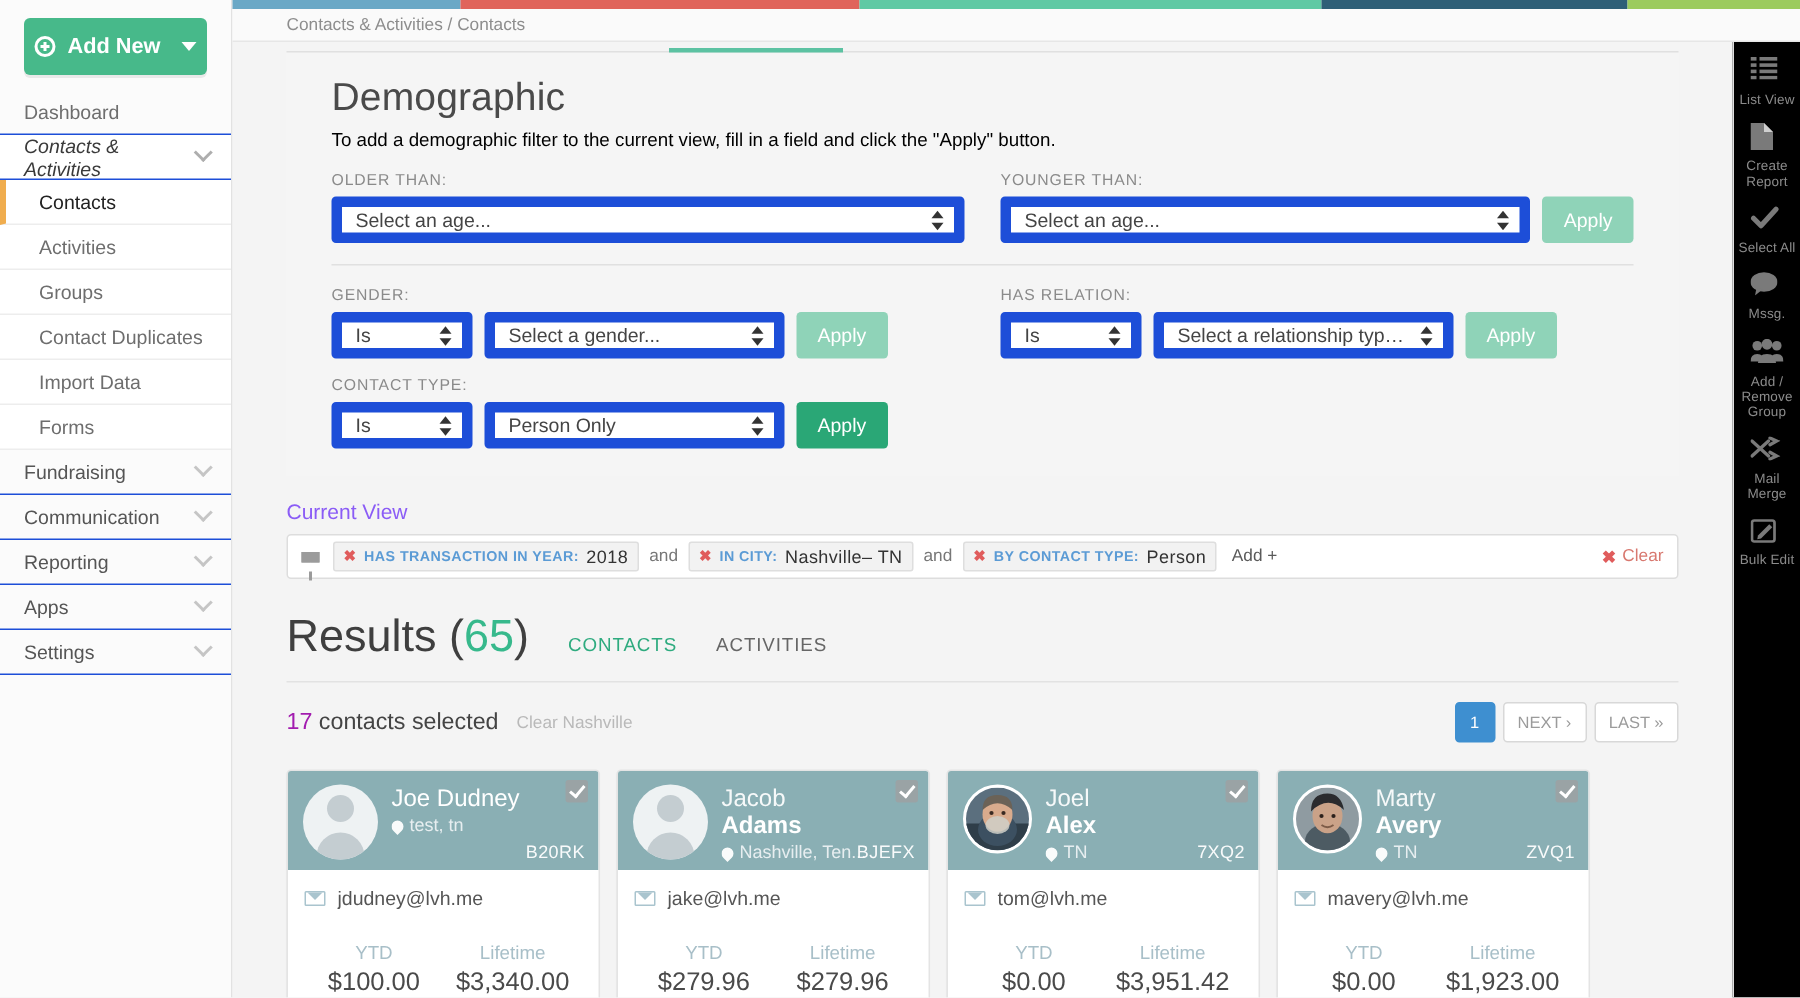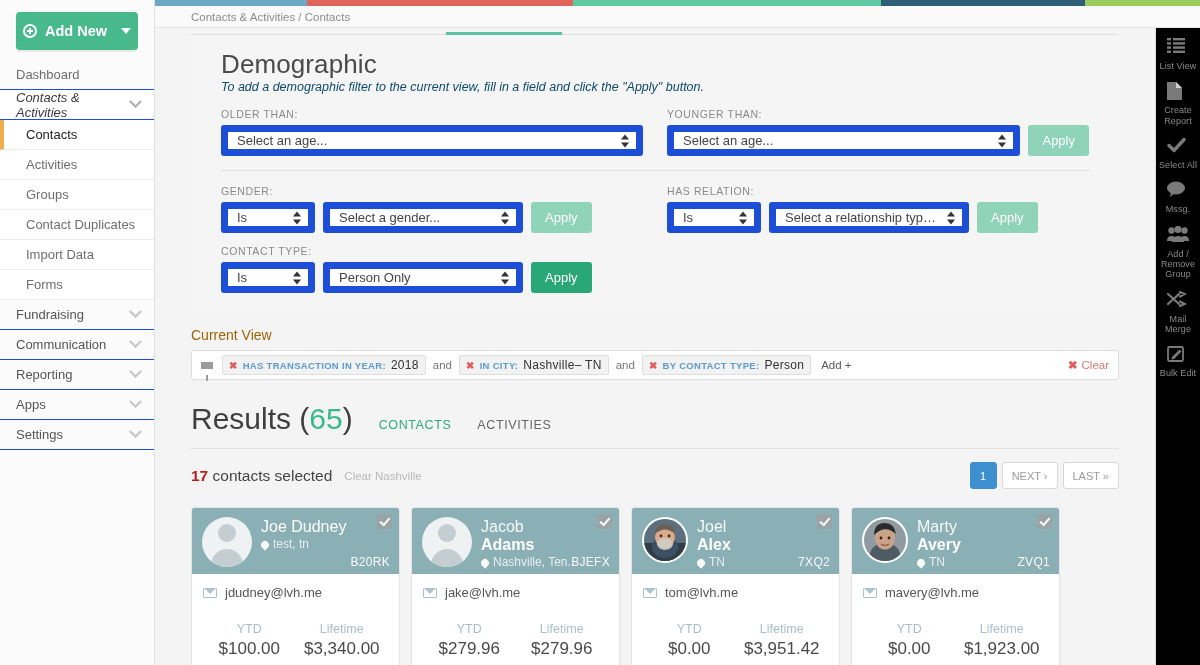--- a/index.html
+++ b/index.html
@@ -83,21 +83,21 @@
   }
 
   
   .panel {
     margin: 0 36px; background: #f5f5f5; padding: 14px 30px 18px 30px;
   }
   .panel h1 {
     font-size: 26px; font-weight: normal; color: #4a4a4a; letter-spacing: .1px;
   }
   .panel .sub {
-    font-size: 12.5px; font-style: italic; color: #0c4a6e; 
+    font-size: 12.5px; color: #000000; margin-top: 6px;
   }
   .fgrid { display: flex; gap: 24px; margin-top: 14px; }
   .fcol { flex: 1; min-width: 0; }
   .flabel {
     font-size: 10.5px; letter-spacing: .6px; color: #8a8a8a; text-transform: uppercase;
     margin-bottom: 5px;
   }
   .frow { display: flex; align-items: center; gap: 8px; }
   .sel {
     position: relative; height: 31px; background: #fff; border: 7px solid #1d4ed8;
@@ -121,21 +121,21 @@
   .btn-apply {
     height: 31px; min-width: 60px; padding: 0 14px; border-radius: 3px;
     background: #8fd3b8; color: #fff; font-size: 13px; border: none;
     display: flex; align-items: center; justify-content: center; cursor: pointer;
   }
   .btn-apply.strong { background: #2aa776; }
   .hr { height: 1px; background: #e0e0e0; margin: 14px 0 12px 0; }
 
   
   .cv-wrap { margin: 16px 36px 0 36px; }
-  .cv-title { font-size: 14px; color: #a16207; margin-bottom: 7px; }
+  .cv-title { font-size: 14px; color: #8b5cf6; margin-bottom: 7px; }
   .cv-bar {
     background: #fff; border: 1px solid #ddd; border-radius: 3px;
     height: 30px; display: flex; align-items: center; padding: 0 9px;
   }
   .funnel {
     width: 0; height: 0; border-left: 6px solid #9b9b9b; border-right: 6px solid #9b9b9b;
     border-top: 7px solid #9b9b9b; position: relative; margin-right: 9px; flex: 0 0 12px;
   }
   .funnel::after {
     content: ""; position: absolute; left: -1px; top: 6px; width: 2px; height: 6px;
@@ -162,21 +162,21 @@
   .res-head { display: flex; align-items: baseline; gap: 26px; }
   .res-head h2 { font-size: 30px; font-weight: normal; color: #3f3f3f; }
   .res-head h2 .n { color: #37b98c; }
   .res-tab {
     font-size: 12.5px; letter-spacing: .6px; color: #666; cursor: pointer; text-transform: uppercase;
   }
   .res-tab.on { color: #2eab7f; }
   .res-rule { height: 1px; background: #e2e2e2; margin-top: 12px; }
   .selrow { display: flex; align-items: center; margin-top: 13px; }
   .selrow .cnt { font-size: 15.5px; color: #444; }
-  .selrow .cnt b { color: #b91c1c; font-weight: bold; }
+  .selrow .cnt b { color: #a21caf; font-weight: normal; }
   .selrow .clr { font-size: 11.5px; color: #b9b9b9; margin-left: 12px; cursor: pointer; }
   .pager { margin-left: auto; display: flex; gap: 5px; }
   .pg {
     min-width: 27px; height: 27px; border: 1px solid #d8d8d8; background: #fff;
     display: flex; align-items: center; justify-content: center;
     font-size: 11px; color: #9b9b9b; border-radius: 3px; padding: 0 9px; cursor: pointer;
   }
   .pg.on { background: #3e8fd0; border-color: #3e8fd0; color: #fff; }
 
   

